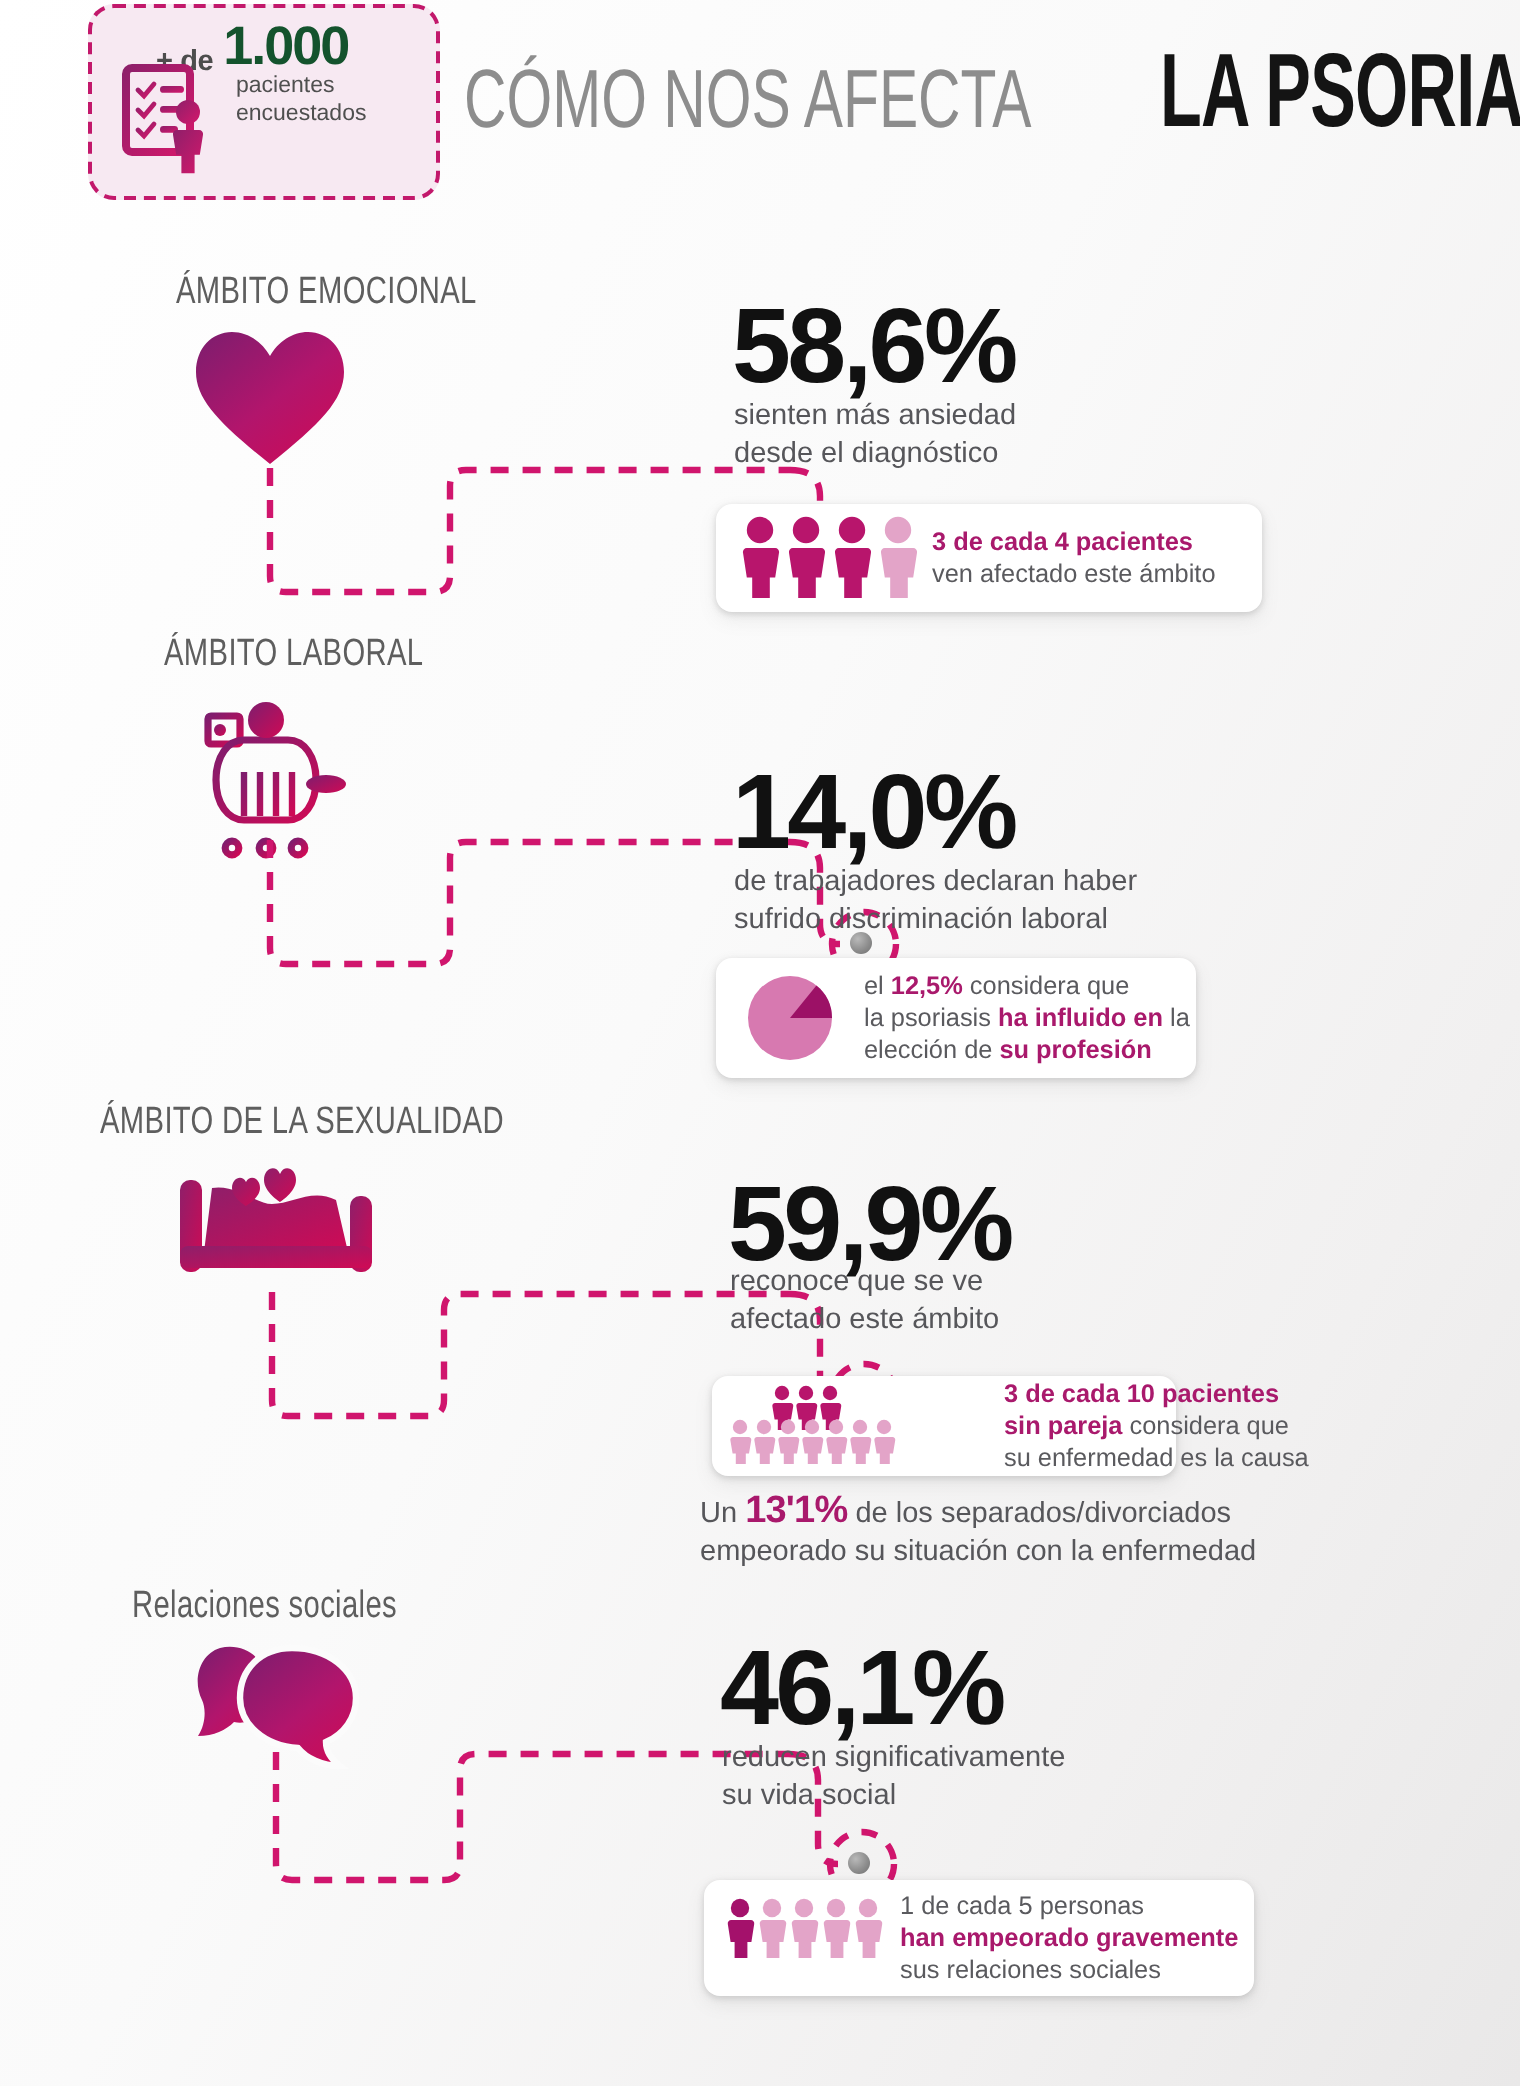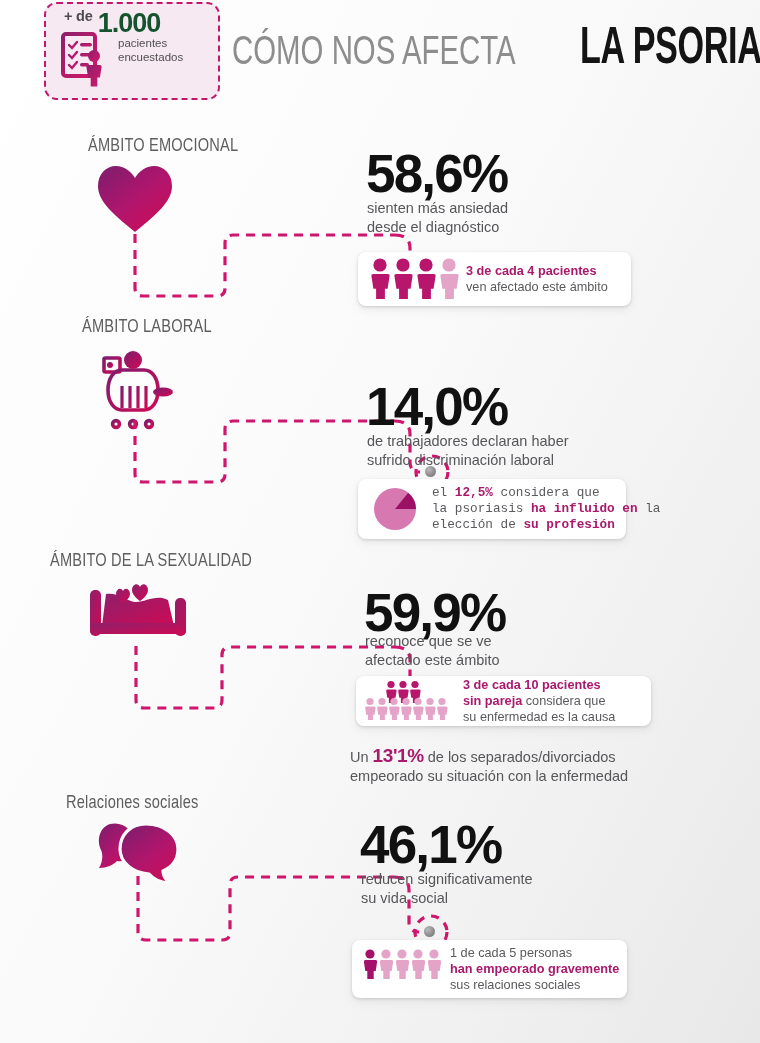--- a/index.html
+++ b/index.html
@@ -22,22 +22,22 @@
 
   #survey-badge {
     position: absolute;
     left: 44px; top: 2px;
     width: 176px; height: 98px;
     background: #f7e9f2;
     border: 2px dashed #c2186b;
     border-radius: 13px;
   }
   #badge-top {
-    position: absolute; left: 18px; top: 4px;
-    display: flex; align-items: flex-start; gap: 5px;
+    position: absolute; left: 32px; top: 4px;
+    display: flex; align-items: flex-end; gap: 5px;
     white-space: nowrap;
   }
   #badge-top .pre {
     font-size: 14.5px; font-weight: bold; color: #4d4d4d;
     letter-spacing: -0.2px;
   }
   #badge-top .num {
     font-size: 27px; font-weight: bold; color: #14532d;
     letter-spacing: -1px;
   }
@@ -279,21 +279,21 @@
   </svg>
   <div class="node-dot" style="left:425px; top:152px;"></div>
 
   <div class="big-pct" style="left:366px; top:62px;">14,0%</div>
 
   <div class="sub-text" style="left:367px; top:118px;">
     <div>de trabajadores declaran haber</div>
     <div>sufrido discriminación laboral</div>
   </div>
 
-  <div class="fact-card" style="left:358px; top:165px; width:268px; height:60px; padding:0 12px;font-family:Liberation Mono, monospace;">
+  <div class="fact-card" style="left:358px; top:165px; width:240px; height:60px; padding:0 12px;">
     <div class="card-figs" style="margin-right:12px;">
       <svg width="50" height="50" viewBox="0 0 50 50">
         <circle cx="25" cy="25" r="21" fill="#d779b0"></circle>
         <path d="M25 25 L46 25 A21 21 0 0 0 38.2 8.7 Z" fill="#9c1166"></path>
       </svg>
     </div>
     <div class="card-text">
       <div>
         <span>el </span><b>12,5%</b><span> considera que</span>
       </div>
@@ -335,21 +335,21 @@
   </svg>
   <div class="node-dot" style="left:425px; top:144px;"></div>
 
   <div class="big-pct" style="left:364px; top:34px;">59,9%</div>
 
   <div class="sub-text" style="left:365px; top:84px;">
     <div>reconoce que se ve</div>
     <div>afectado este ámbito</div>
   </div>
 
-  <div class="fact-card" style="left:356px; top:128px; width:295px; height:50px; padding:0 9px;">
+  <div class="fact-card" style="left:356px; top:140px; width:232px; height:50px; padding:0 9px;gap:39px;">
     <div class="card-figs" style="margin-right:8px;">
       <svg width="90" height="42" viewBox="0 0 90 42">
         <g fill="#b8156c">
           <circle cx="26" cy="4.5" r="3.6"></circle>
           <path d="M21.8 9.5 h8.4 a1.4 1.4 0 0 1 1.4 1.7 l-1.1 6.6 h-1.6 l0 5.2 h-5 l0 -5.2 h-1.6 l-1.1 -6.6 a1.4 1.4 0 0 1 1.4 -1.7 z"></path>
           <circle cx="38" cy="4.5" r="3.6"></circle>
           <path d="M33.8 9.5 h8.4 a1.4 1.4 0 0 1 1.4 1.7 l-1.1 6.6 h-1.6 l0 5.2 h-5 l0 -5.2 h-1.6 l-1.1 -6.6 a1.4 1.4 0 0 1 1.4 -1.7 z"></path>
           <circle cx="50" cy="4.5" r="3.6"></circle>
           <path d="M45.8 9.5 h8.4 a1.4 1.4 0 0 1 1.4 1.7 l-1.1 6.6 h-1.6 l0 5.2 h-5 l0 -5.2 h-1.6 l-1.1 -6.6 a1.4 1.4 0 0 1 1.4 -1.7 z"></path>
         </g>

